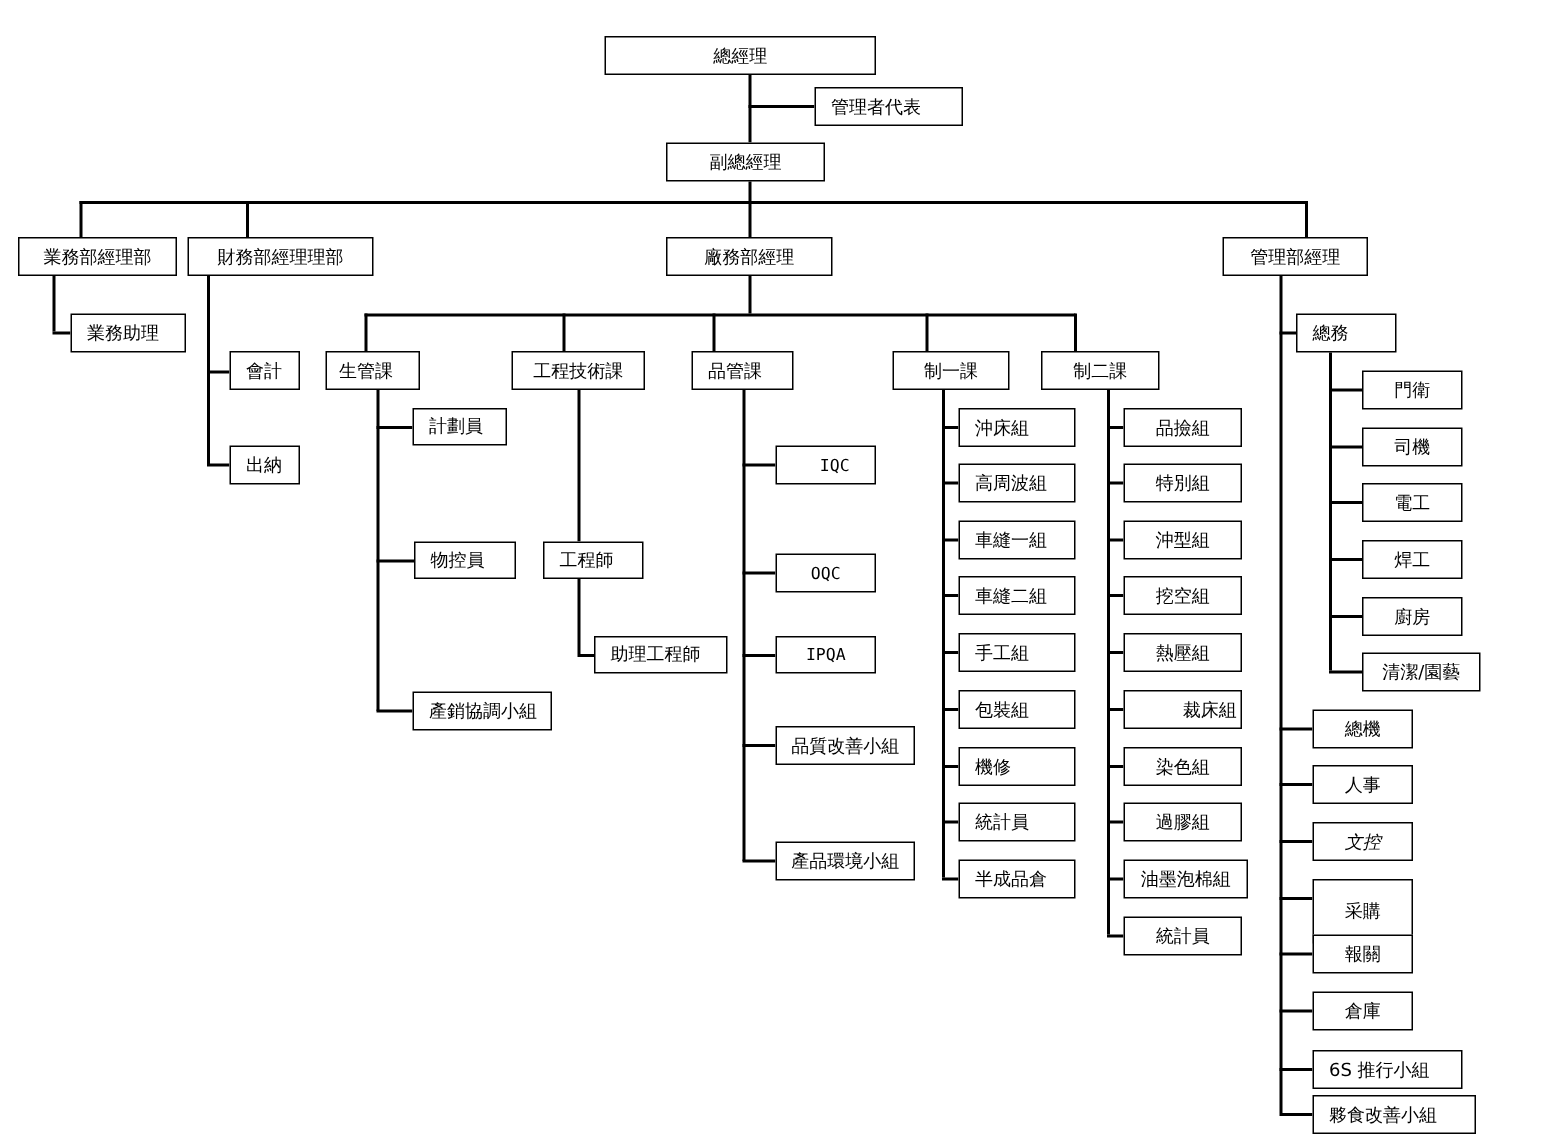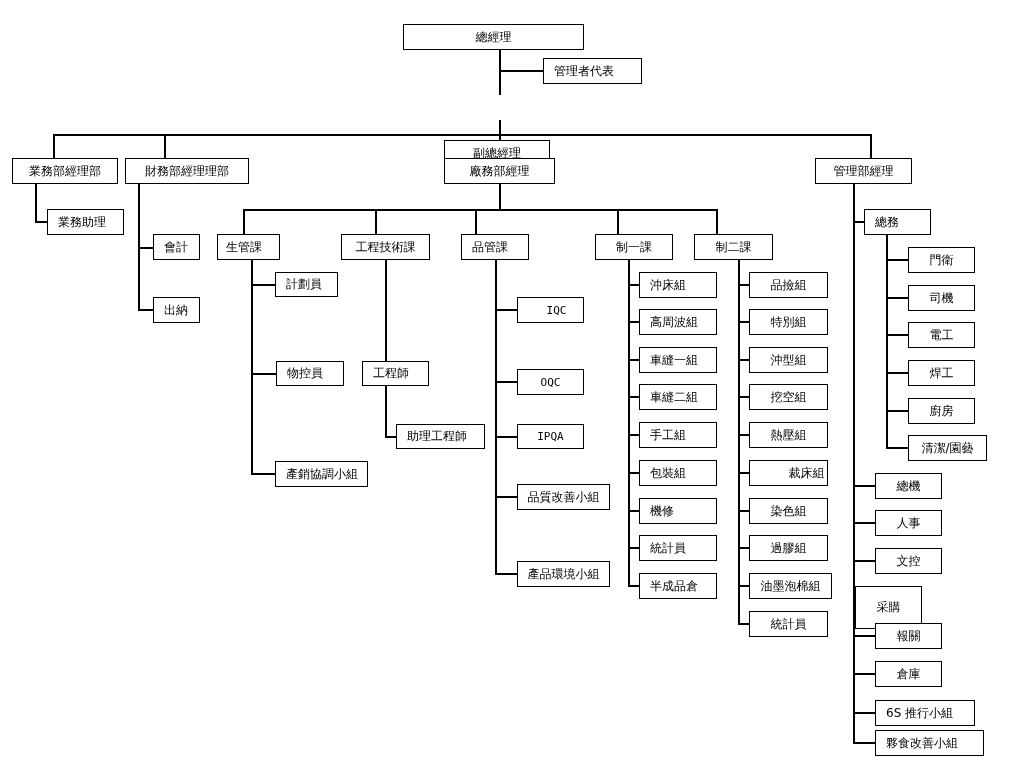--- a/index.html
+++ b/index.html
@@ -100,21 +100,21 @@
       <div class="line" style="left: 853px; top: 560px; width: 22px; height: 1.5px;"></div>
       <div class="line" style="left: 853px; top: 598px; width: 22px; height: 1.5px;"></div>
       <div class="line" style="left: 853px; top: 635px; width: 22px; height: 1.5px;"></div>
       <div class="line" style="left: 853px; top: 673px; width: 22px; height: 1.5px;"></div>
       <div class="line" style="left: 853px; top: 712px; width: 22px; height: 1.5px;"></div>
       <div class="line" style="left: 853px; top: 742px; width: 22px; height: 1.5px;"></div>
     </div>
 
   <div class="node center" style="left:403px;top:24px;width:181px;height:26px;">總經理</div>
   <div class="node" style="left:543px;top:58px;width:99px;height:26px;">管理者代表</div>
-  <div class="node center" style="left:444px;top:95px;width:106px;height:26px;margin-top:45px;">副總經理</div>
+  <div class="node center" style="left:444px;top:95px;width:106px;height:26px;">副總經理</div>
 
   <div class="node center" style="left:12px;top:158px;width:106px;height:26px;">業務部經理部</div>
   <div class="node" style="left:47px;top:209px;width:77px;height:26px;">業務助理</div>
   <div class="node center" style="left:125px;top:158px;width:124px;height:26px;">財務部經理理部</div>
   <div class="node" style="left:153px;top:234px;width:47px;height:26px;">會計</div>
   <div class="node" style="left:153px;top:297px;width:47px;height:26px;">出納</div>
 
   <div class="node center" style="left:444px;top:158px;width:111px;height:26px;">廠務部經理</div>
   <div class="node center" style="left:815px;top:158px;width:97px;height:26px;">管理部經理</div>
 
@@ -166,20 +166,20 @@
       <div class="node center" style="left: 908px; top: 247px; width: 67px; height: 26px;">門衛</div>
       <div class="node center" style="left: 908px; top: 285px; width: 67px; height: 26px;">司機</div>
       <div class="node center" style="left: 908px; top: 322px; width: 67px; height: 26px;">電工</div>
       <div class="node center" style="left: 908px; top: 360px; width: 67px; height: 26px;">焊工</div>
       <div class="node center" style="left: 908px; top: 398px; width: 67px; height: 26px; text-align: center;">廚房</div>
       <div class="node center" style="left: 908px; top: 435px; width: 79px; height: 26px;">清潔/園藝</div>
     </div>
   <div id="admin-nodes">
       <div class="node center" style="left: 875px; top: 473px; width: 67px; height: 26px;">總機</div>
       <div class="node center" style="left: 875px; top: 510px; width: 67px; height: 26px;">人事</div>
-      <div class="node center" style="left: 875px; top: 548px; width: 67px; height: 26px;">文控</div>
-      <div class="node center" style="left: 855px; top: 586px; width: 67px; height: 43px;">采購</div>
+      <div class="node center" style="left: 875px; top: 548px; width: 67px; height: 26px; font-style: italic;">文控</div>
+      <div class="node center" style="left: 875px; top: 586px; width: 67px; height: 43px;">采購</div>
       <div class="node center" style="left: 875px; top: 623px; width: 67px; height: 26px;">報關</div>
       <div class="node center" style="left: 875px; top: 661px; width: 67px; height: 26px;">倉庫</div>
       <div class="node " style="left: 875px; top: 700px; width: 100px; height: 26px;">6S 推行小組</div>
       <div class="node " style="left: 875px; top: 730px; width: 109px; height: 26px;">夥食改善小組</div>
     </div>
 </div>
 
 </body></html>

